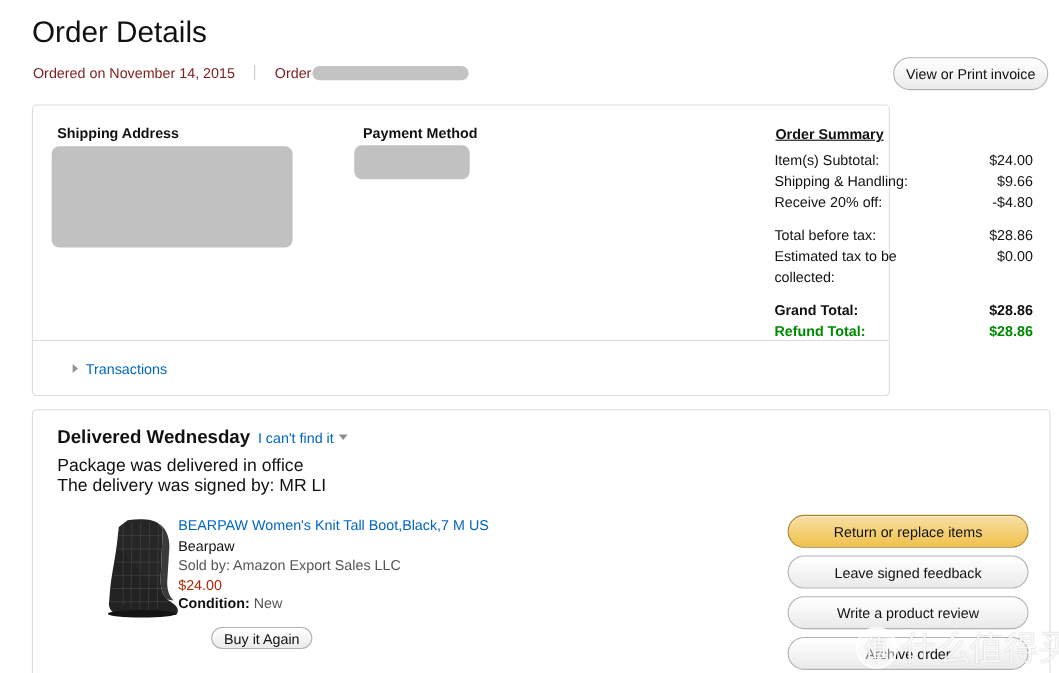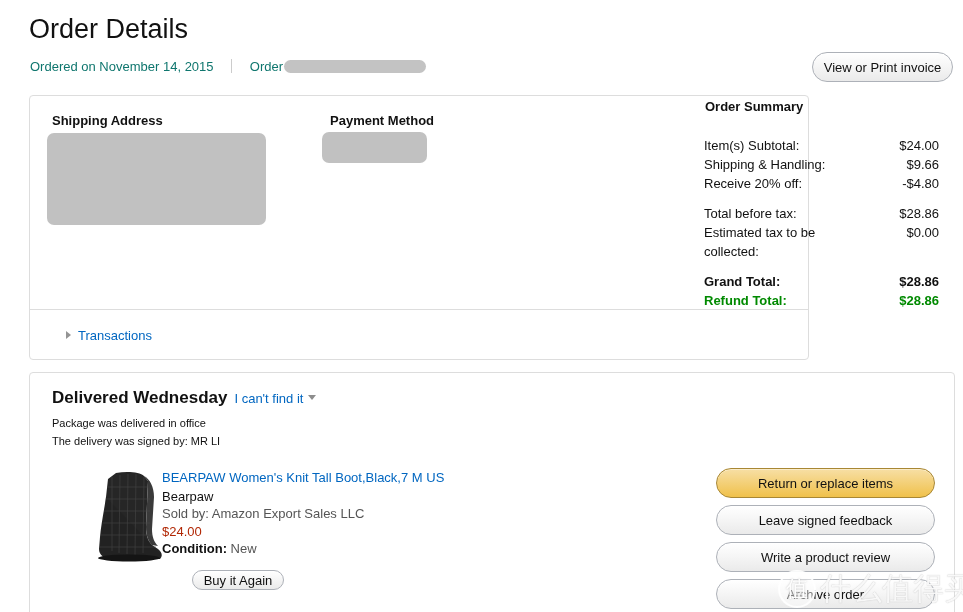--- a/index.html
+++ b/index.html
@@ -31,21 +31,21 @@
     font-weight: 400;
     color: #111111;
     letter-spacing: 0px;
     line-height: 32px;
   }
   .order-meta {
     position: absolute;
     left: 30px;
     top: 59px;
     font-size: 13px;
-    color: #0f766e;
+    color: #7f1d1d;
     line-height: 16px;
     white-space: nowrap;
   }
   .order-meta .sep {
     display: inline-block;
     width: 1px;
     height: 14px;
     background: #cccccc;
     margin: 0 14px -2px 14px;
   }
@@ -111,21 +111,21 @@
   }
 
   .col-head {
     font-size: 13px;
     font-weight: bold;
     color: #111111;
   }
 
   .shipping-head { position: absolute; left: 22px; top: 17px; }
   .payment-head  { position: absolute; left: 300px; top: 17px; }
-  .summary-head  { position: absolute; left: 675px; top: 3px; }
+  .summary-head  { position: absolute; left: 675px; top: 18px; text-decoration: underline; }
 
   .redact-block {
     position: absolute;
     background: #c1c1c1;
     border-radius: 7px;
   }
   #shipping-redact { left: 17px; top: 37px; width: 219px; height: 92px; }
   #payment-redact  { left: 292px; top: 36px; width: 105px; height: 31px; }
 
   
@@ -202,21 +202,21 @@
   .delivery-head .cant-find {
     font-size: 13px;
     font-weight: normal;
     color: #0066c0;
     margin-left: 7px;
     cursor: pointer;
   }
   .delivery-line {
     position: absolute;
     left: 22px;
-    font-size: 11px;
+    font-size: 16px;
     color: #111111;
     line-height: 17px;
     white-space: nowrap;
   }
   #delivery-line-1 { top: 42px; }
   #delivery-line-2 { top: 60px; }
 
   
   .product-image {
     position: absolute;

